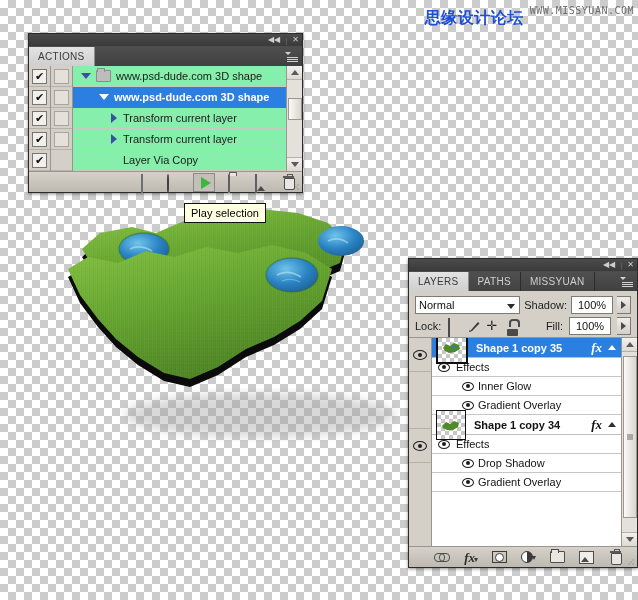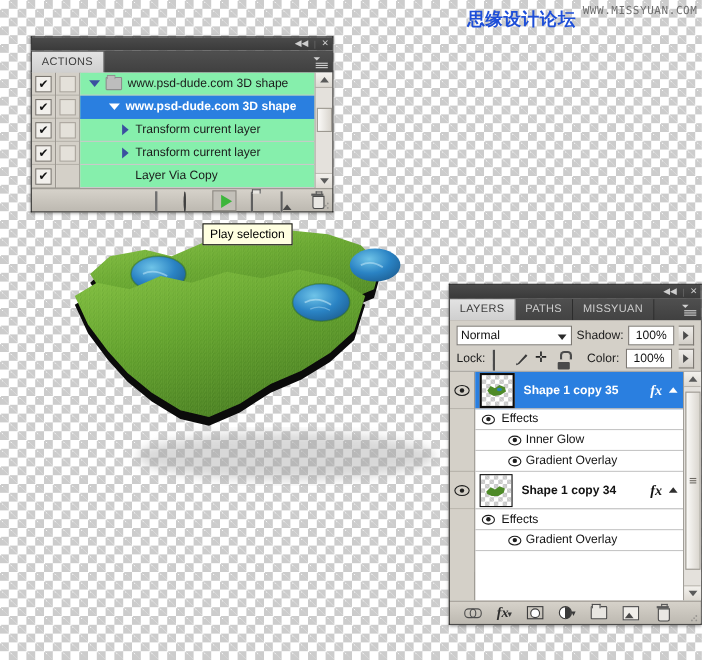--- a/index.html
+++ b/index.html
@@ -235,21 +235,21 @@
     width:22px;background:#d4d0c8;border-right:1px solid #9a968f;flex:0 0 auto;
     display:flex;flex-direction:column;
   }
   .eye-cell{height:34px;display:flex;align-items:center;justify-content:center;border-bottom:1px solid #b6b2aa;box-sizing:border-box;}
   .eye-cell.short{height:19px;border-bottom:none;background:#d4d0c8;}
   .eye{width:14px;height:10px;position:relative;}
   .eye .o{position:absolute;left:0;top:0;width:14px;height:10px;border:1.4px solid #1d1d1d;border-radius:50% 50%;box-sizing:border-box;}
   .eye .p{position:absolute;left:5px;top:3px;width:4px;height:4px;border-radius:50%;background:#1d1d1d;}
   #lay-rows{flex:1;display:flex;flex-direction:column;min-width:0;}
   .lay-row{
-    height:34px;box-sizing:border-box;display:flex;align-items:center;
+    height:20px;box-sizing:border-box;display:flex;align-items:center;
     border-bottom:1px solid #bdbdbd;font-size:11px;color:#131313;padding-left:4px;
   }
   .lay-row.selected{background:#2a7fe0;color:#fff;}
   .lay-thumb{
     width:28px;height:28px;border:1px solid #111;flex:0 0 auto;margin-right:8px;
     background-color:#fff;
     background-image:linear-gradient(45deg,#c8c8c8 25%,transparent 25%,transparent 75%,#c8c8c8 75%),
                      linear-gradient(45deg,#c8c8c8 25%,transparent 25%,transparent 75%,#c8c8c8 75%);
     background-size:8px 8px;background-position:0 0,4px 4px;
     display:flex;align-items:center;justify-content:center;
@@ -505,21 +505,21 @@
         <span class="lock-ico"><span class="lk-trans"></span></span>
         <span class="lock-ico lk-brush">
           <svg viewBox="0 0 14 14" width="14" height="14">
               <path d="M2 12 L4 10 L11 2 L12.5 3.5 L5 11 Z" fill="#3a3a3a"></path>
               <path d="M2 12 L4.2 11.4 L2.6 9.8 Z" fill="#555"></path>
             </svg>
         </span>
         <span class="lock-ico lk-move">✛</span>
         <span class="lock-ico"><span class="lk-lock"><span class="sh"></span><span class="bd"></span></span></span>
         <span class="spacer"></span>
-        <span class="lbl">Color:</span>
+        <span class="lbl">Fill:</span>
         <span class="num-box">100%</span>
         <span class="spin">
             <span class="ar"></span>
           </span>
       </div>
     </div>
 
     <div id="layers-list">
       <div class="lay-eyecol">
         <div class="eye-cell">
@@ -601,20 +601,29 @@
             </span>
           <span class="eff-label">Effects</span>
         </div>
         <div class="eff-row sub">
           <span class="eye-slot">
               <span class="eff-eye">
                 <span class="o"></span>
                 <span class="p"></span>
               </span>
             </span>
+          <span class="eff-label">Drop Shadow</span>
+        </div>
+        <div class="eff-row sub">
+          <span class="eye-slot">
+              <span class="eff-eye">
+                <span class="o"></span>
+                <span class="p"></span>
+              </span>
+            </span>
           <span class="eff-label">Gradient Overlay</span>
         </div>
       </div>
 
       <div class="vscroll">
         <div class="arrow">
             <span class="ar-up"></span>
           </div>
         <div class="track">
           <div class="thumb" style="top:4px;height:160px;">
@@ -624,21 +633,21 @@
                 <i></i>
               </span>
           </div>
         </div>
         <div class="arrow down">
             <span class="ar-dn"></span>
           </div>
       </div>
     </div>
 
-    <div class="ps-footer" style="justify-content:center;gap:14px;padding-right:14px;">
+    <div class="ps-footer" style="gap:14px;padding-right:14px;">
       <span class="lf-link">
           <i class="a"></i>
           <i class="b"></i>
         </span>
       <span><span class="lf-fx">fx</span><span class="caret-small">▾</span></span>
       <span class="lf-mask">
           <b></b>
         </span>
       <span style="display:inline-flex;align-items:center;">
           <span class="lf-adj"></span>

